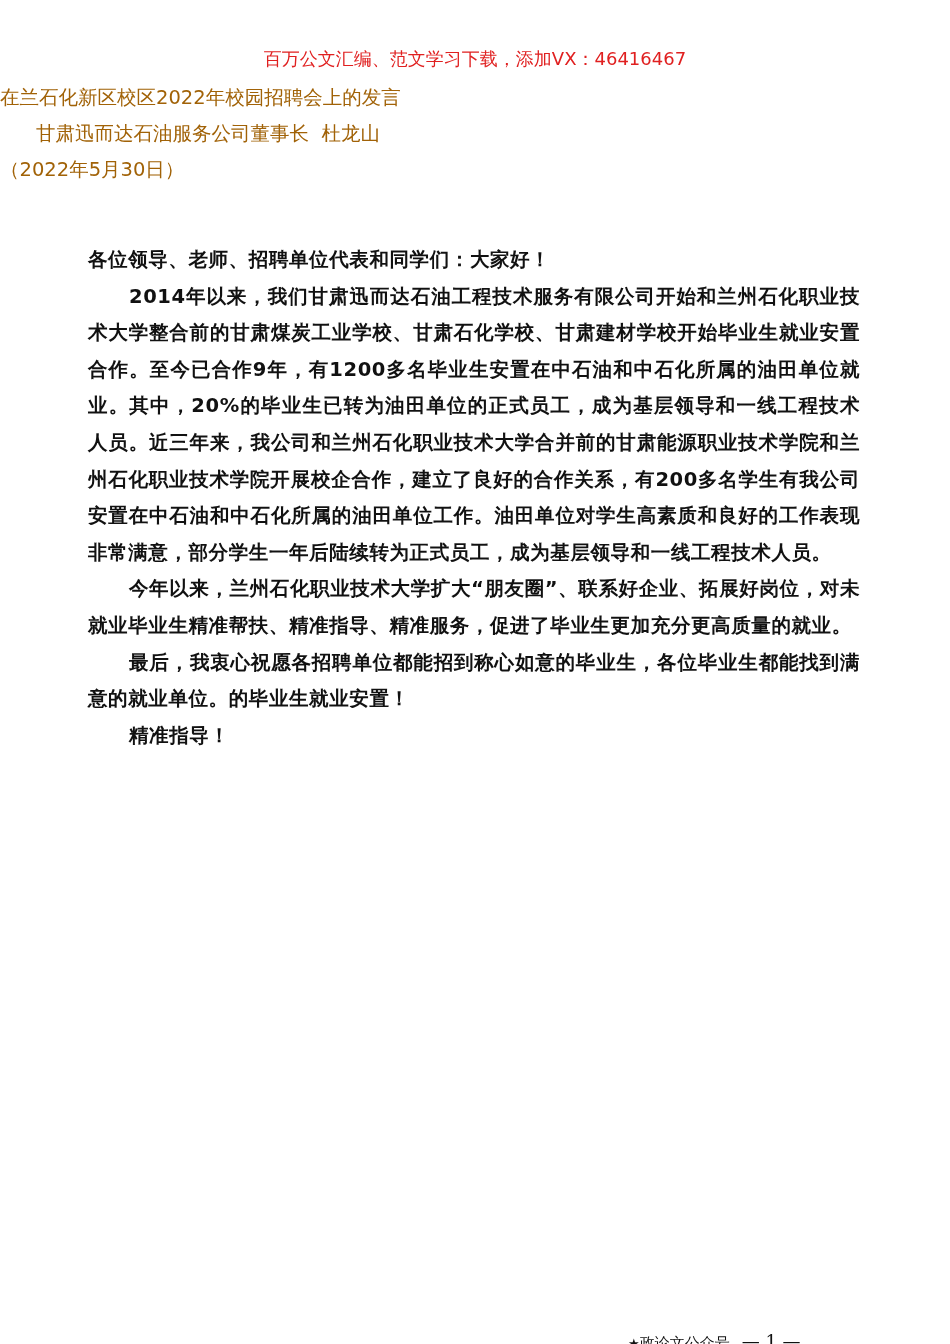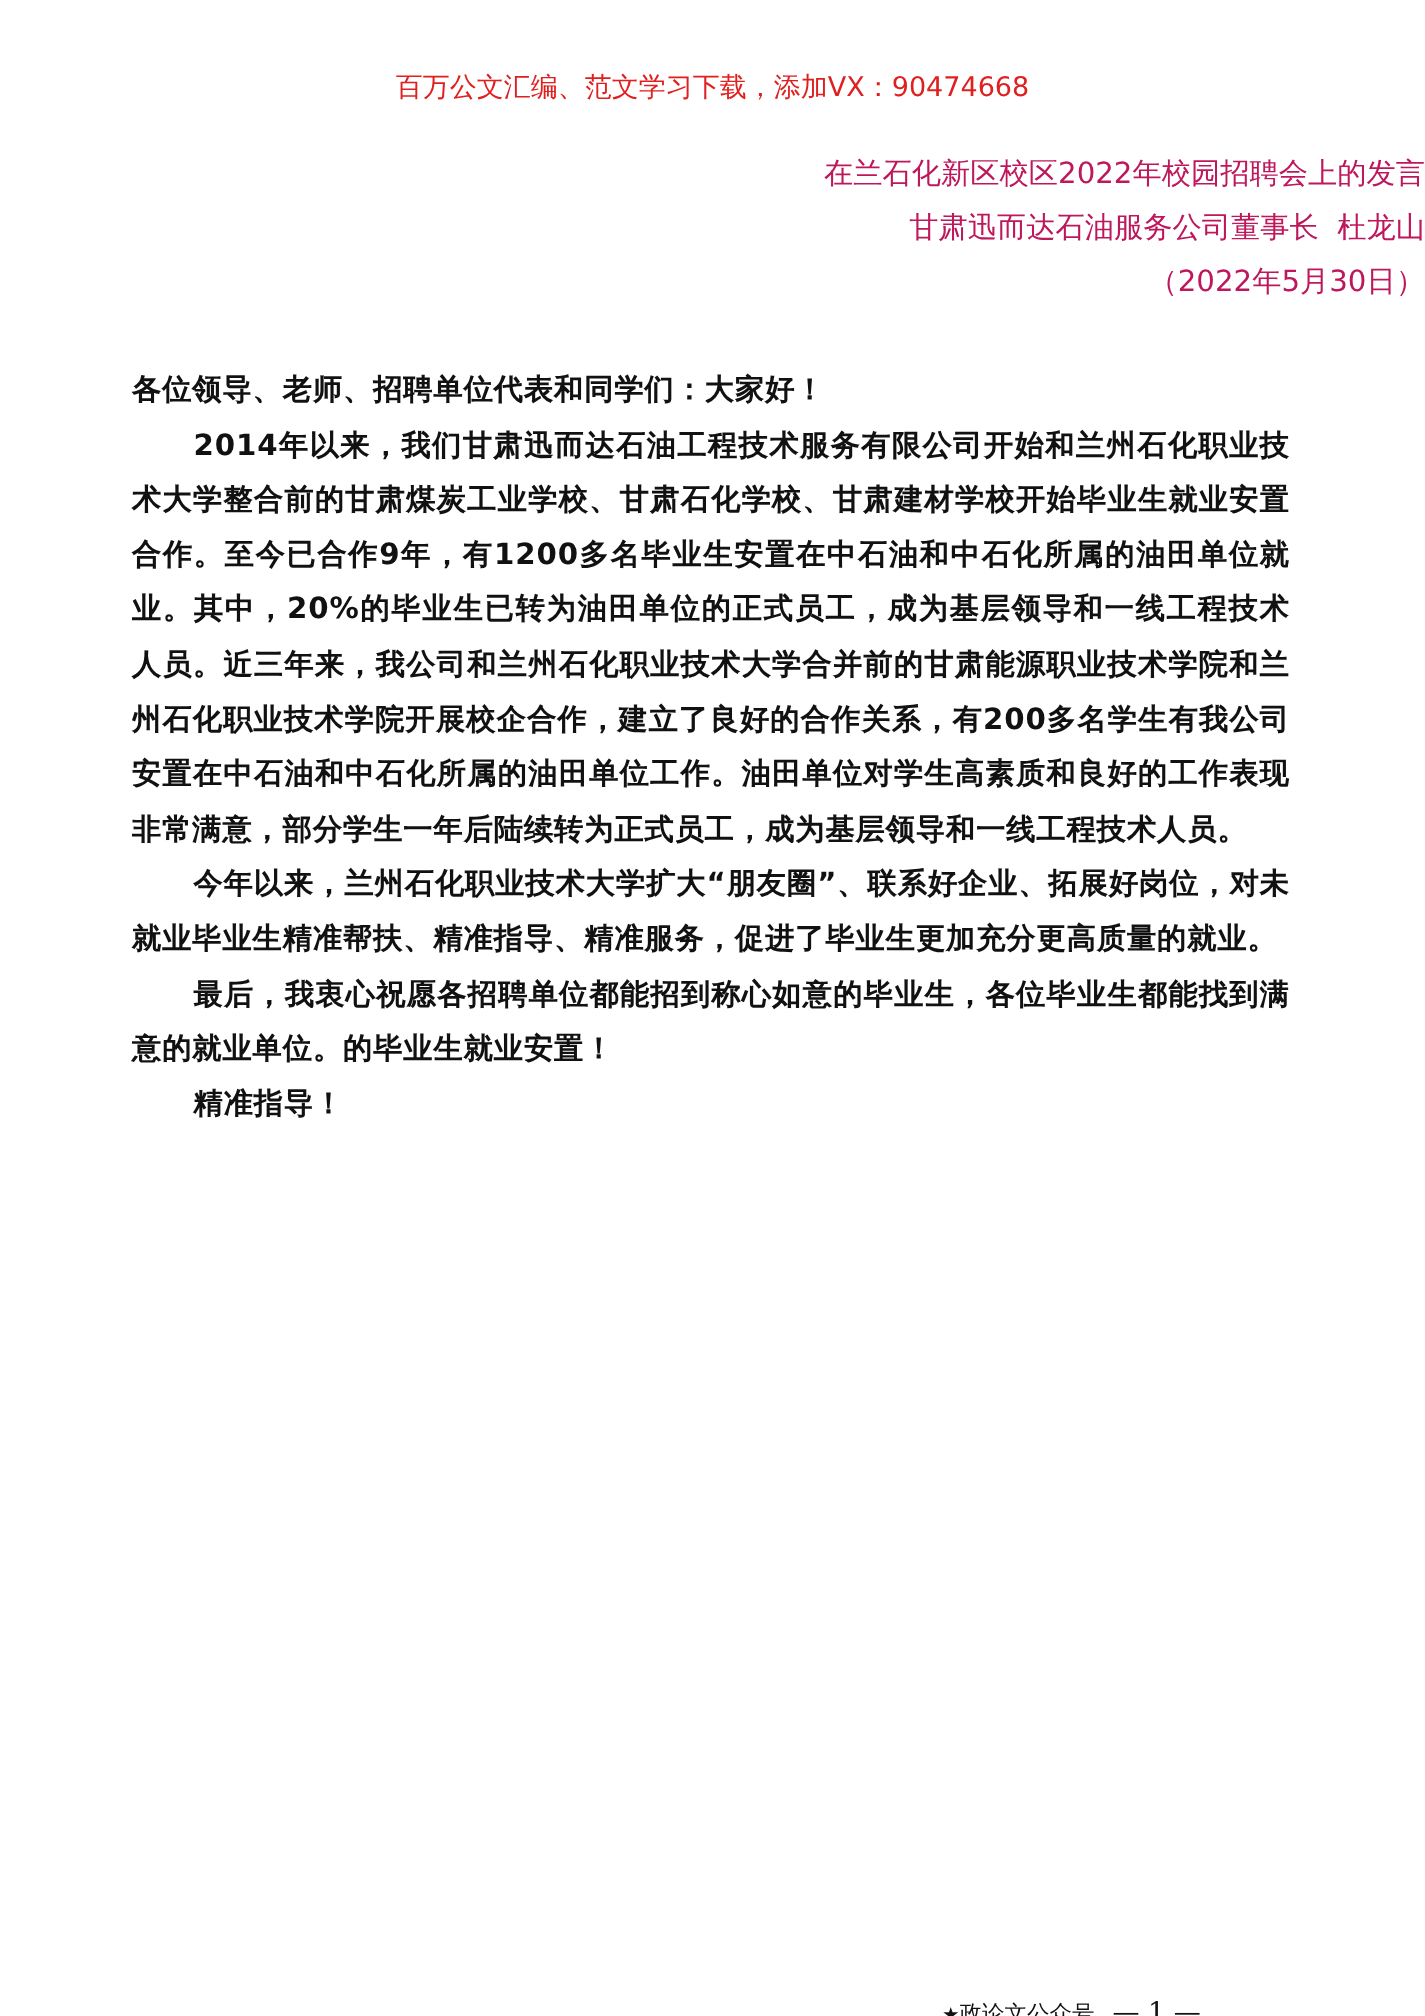--- a/index.html
+++ b/index.html
@@ -26,27 +26,27 @@
       top: 46px;
       left: 0;
       width: 950px;
       text-align: center;
       font-size: 18px;
       line-height: 26px;
       color: #e02020;
     }
     .title-block {
       position: absolute;
-      top: 98px;
+      top: 80px;
       left: 0;
       width: 950px;
-      text-align: right;
+      text-align: left;
       font-size: 19.5px;
       line-height: 36px;
-      color: #be185d;
+      color: #a16207;
     }
     .title-line { display: block; white-space: nowrap; }
     .body-text {
       position: absolute;
       top: 242px;
       left: 88px;
       width: 772px;
       font-size: 19.5px;
       line-height: 36.6px;
       color: #111111;
@@ -77,21 +77,21 @@
       font-size: 18px;
       margin-left: 12px;
       letter-spacing: 0;
     }
   </style>
 </head>
 <body>
 
 <div class="page">
 
-  <div class="banner">百万公文汇编、范文学习下载，添加VX：90474668</div>
+  <div class="banner">百万公文汇编、范文学习下载，添加VX：46416467</div>
 
   <div class="title-block">
     <span class="title-line">在兰石化新区校区2022年校园招聘会上的发言</span>
     <span class="title-line" style="white-space:pre;padding-left:36px;">甘肃迅而达石油服务公司董事长  杜龙山</span>
     <span class="title-line">（2022年5月30日）</span>
   </div>
 
   <div class="body-text">
     <p>各位领导、老师、招聘单位代表和同学们：大家好！</p>
     <p class="indent">2014年以来，我们甘肃迅而达石油工程技术服务有限公司开始和兰州石化职业技术大学整合前的甘肃煤炭工业学校、甘肃石化学校、甘肃建材学校开始毕业生就业安置合作。至今已合作9年，有1200多名毕业生安置在中石油和中石化所属的油田单位就业。其中，20%的毕业生已转为油田单位的正式员工，成为基层领导和一线工程技术人员。近三年来，我公司和兰州石化职业技术大学合并前的甘肃能源职业技术学院和兰州石化职业技术学院开展校企合作，建立了良好的合作关系，有200多名学生有我公司安置在中石油和中石化所属的油田单位工作。油田单位对学生高素质和良好的工作表现非常满意，部分学生一年后陆续转为正式员工，成为基层领导和一线工程技术人员。</p>

